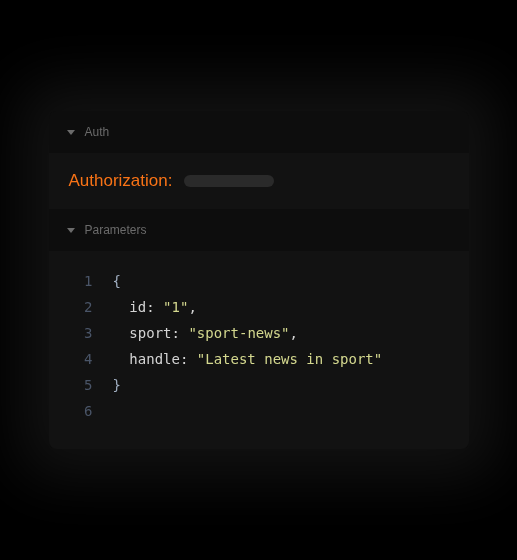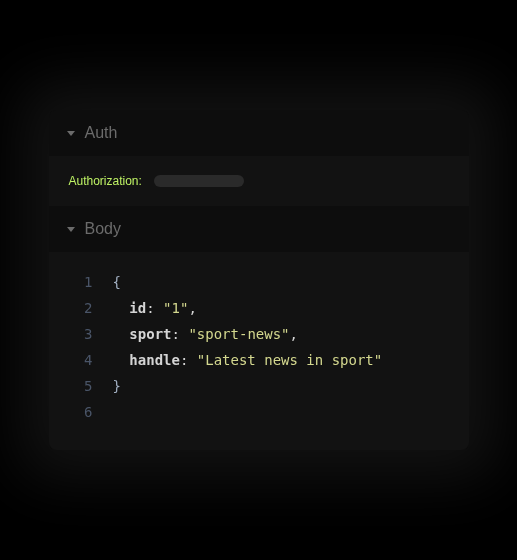--- a/index.html
+++ b/index.html
@@ -22,21 +22,21 @@
       width: 420px;
       padding: 0;
       overflow: hidden;
       box-shadow: 0 0 60px 30px rgba(30,30,30,0.6), 0 0 100px 50px rgba(0,0,0,0.8);
     }
     .section-header {
       display: flex;
       align-items: center;
       padding: 14px 18px;
       color: #6b6b6b;
-      font-size: 16px;
+      font-size: 12px;
       font-weight: 500;
       cursor: pointer;
       background: #0d0d0d;
     }
     .chevron {
       width: 0;
       height: 0;
       border-left: 4px solid transparent;
       border-right: 4px solid transparent;
       border-top: 5px solid #6b6b6b;
@@ -45,22 +45,22 @@
     .section-body {
       padding: 18px 20px;
       background: #121212;
     }
     .field-row {
       display: flex;
       align-items: center;
       gap: 12px;
     }
     .field-label {
-      color: #bef264;
-      font-size: 12px;
+      color: #f97316;
+      font-size: 17px;
       font-weight: 400;
     }
     .field-input {
       flex: 0 0 90px;
       width: 90px;
       height: 12px;
       background: #2a2a2a;
       border: none;
       border-radius: 6px;
       color: #aaa;
@@ -82,45 +82,45 @@
       width: 24px;
       text-align: right;
       margin-right: 20px;
       user-select: none;
     }
     .line-content {
       color: #d4d4d4;
       white-space: pre;
     }
     .brace { color: #a0aec0; }
-    .key { color: #d4d4d4; font-weight: bold; }
+    .key { color: #d4d4d4; }
     .string { color: #d4d88f; }
     .punct { color: #d4d4d4; }
   </style>
 </head>
 <body>
 
 <div class="panel">
 
   <div class="section-header">
     <span class="chevron"></span>
     <span>Auth</span>
   </div>
   <div class="section-body">
     <div class="field-row">
       <span class="field-label">Authorization:</span>
       <input class="field-input" value="" style="">
     </div>
   </div>
 
-
   <div class="section-header">
     <span class="chevron"></span>
-    <span>Body</span>
+    <span>Parameters</span>
   </div>
+
   <div class="code-block" id="code-block">
 
   <div class="code-line">
         <span class="line-num">1</span>
         <span class="line-content"><span class="brace">{</span></span>
       </div>
       <div class="code-line">
         <span class="line-num">2</span>
         <span class="line-content">  <span class="key">id</span><span class="punct">: </span><span class="string">"1"</span><span class="punct">,</span></span>
       </div>

